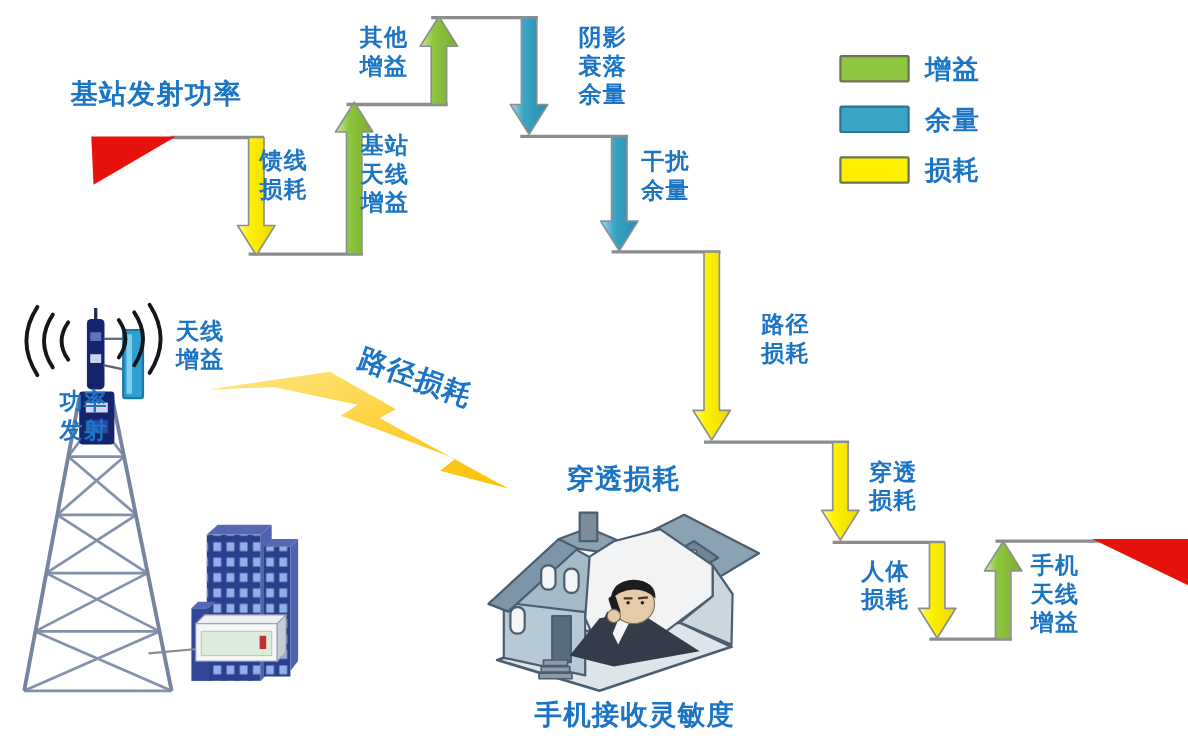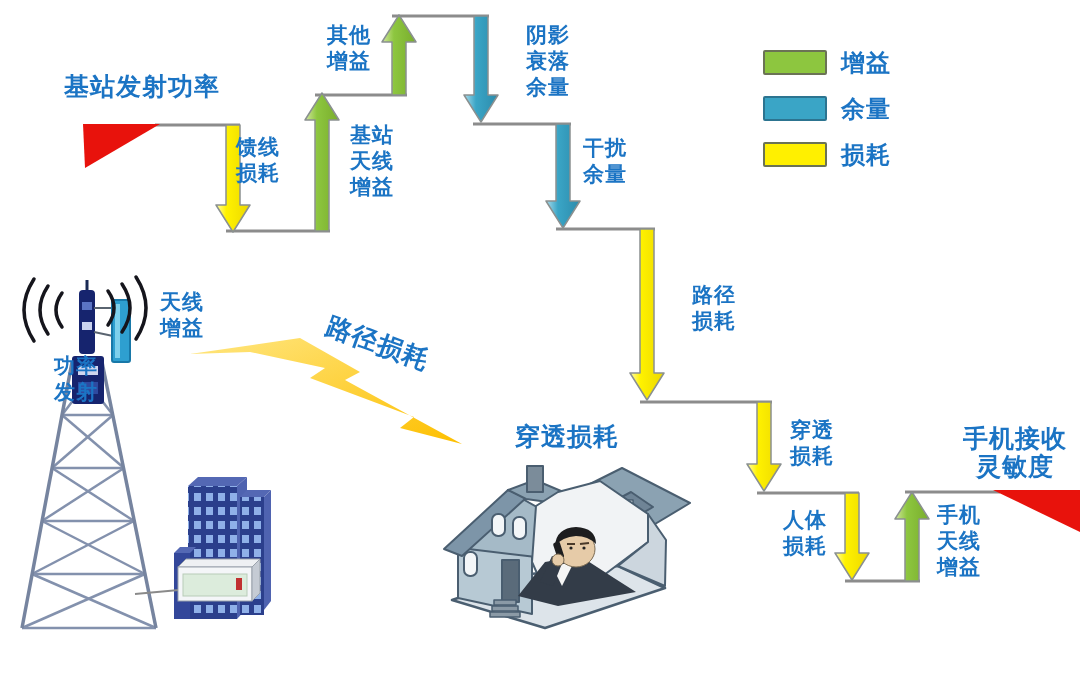--- a/index.html
+++ b/index.html
@@ -187,48 +187,47 @@
         <line x1="567" y1="544" x2="575" y2="544" stroke="#4a3a2a" stroke-width="2"></line>
         <rect x="555" y="542" width="7" height="17" rx="2" fill="#1d1d1f" transform="rotate(-18 558 550)"></rect>
         <circle cx="558" cy="560" r="6" fill="#e6cba8" stroke="#7a6a52"></circle>
       </g>
     </g>
   </svg>
 
   <div class="lbl big" style="left:64px;top:72px;">基站发射功率</div>
   <div class="lbl" style="left:236px;top:134px;">馈线
 损耗</div>
-  <div class="lbl" style="left:350px;top:122px;">基站
+  <div class="lbl" style="left:328px;top:122px;font-family:Liberation Mono, monospace;">基站
 天线
 增益</div>
   <div class="lbl" style="left:327px;top:22px;">其他
 增益</div>
   <div class="lbl" style="left:526px;top:22px;">阴影
 衰落
 余量</div>
   <div class="lbl" style="left:583px;top:135px;">干扰
 余量</div>
   <div class="lbl" style="left:692px;top:282px;font-family:Liberation Serif, serif;">路径
 损耗</div>
   <div class="lbl" style="left:790px;top:417px;">穿透
 损耗</div>
   <div class="lbl" style="left:783px;top:507px;">人体
 损耗</div>
   <div class="lbl" style="left:937px;top:502px;">手机
 天线
 增益</div>
-  <div class="lbl big center" style="left:950px;top:424px;width:130px;">手机接收
-灵敏度</div>
 
   <div class="lbl" style="left:160px;top:289px;">天线
 增益</div>
   <div class="lbl" style="left:10px;top:353px;margin-left:44px;">功率
 发射</div>
   <div class="lbl rot center" style="left:308px;top:330px;width:140px;">路径损耗</div>
   <div class="lbl big" style="left:499px;top:422px;margin-left:16px;">穿透损耗</div>
+  <div class="lbl big" style="left:486px;top:636px;">手机接收灵敏度</div>
 
   <div class="legend">
     <div class="legend-row">
       <span class="swatch" style="background: rgb(141, 198, 63);"></span>
       <span class="legend-label">增益</span>
     </div>
     <div class="legend-row">
       <span class="swatch" style="border-color: rgb(44, 116, 144); background: rgb(58, 165, 198);"></span>
       <span class="legend-label">余量</span>
     </div>

